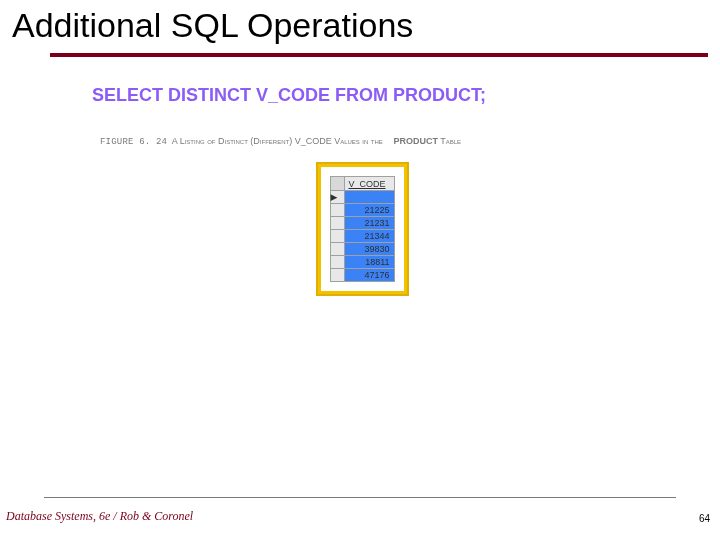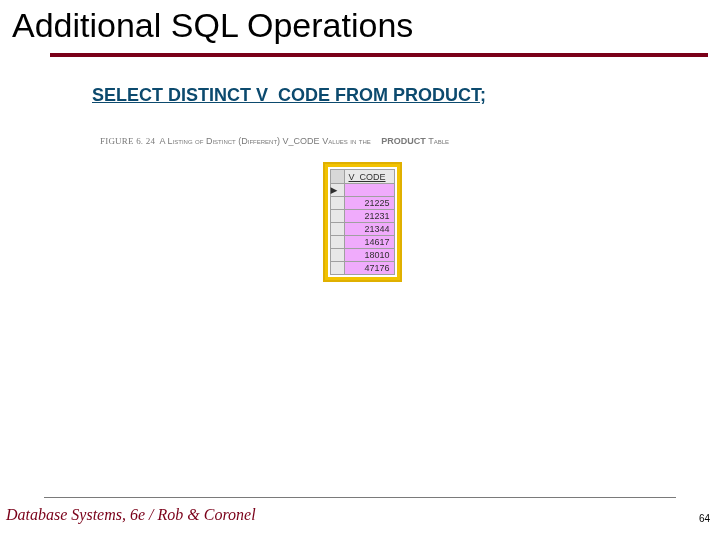--- a/index.html
+++ b/index.html
@@ -44,35 +44,34 @@
     margin-right: 10px;
   }
   .bullet-text {
     font-size: 21px;
     color: #000;
     line-height: 1.35;
   }
   .sql-line {
     font-size: 18px;
     font-weight: 700;
-    color: #0c4a6e;
+    color: #8b5cf6;
     margin-left: 80px;
     margin-bottom: 20px;
-    text-decoration: underline;
   }
   .figure-area {
     margin-left: 80px;
     width: 540px;
     background: #fff;
   }
   .figure-caption {
     padding: 4px 0 6px 8px;
   }
   .fig-label {
-    font-family: Liberation Serif, serif;
+    font-family: Liberation Mono, monospace;
     font-size: 9px;
     color: #7a7a7a;
     font-weight: 400;
     letter-spacing: 0.2px;
     text-align: center;
   }
   .fig-desc {
     font-family: Arial, sans-serif;
     font-size: 9px;
     color: #7a7a7a;
@@ -85,21 +84,21 @@
     justify-content: center;
     padding: 8px 0 14px 0;
   }
   .vtable {
     border: 2px solid #e0b000;
     background: #fff;
     box-shadow: 0 0 0 1px #d8ac00 inset;
   }
   .vtable-inner {
     border: 3px solid #f2c200;
-    padding: 2px;
+    padding: 9px;
     background: #fff;
   }
   .datatable {
     border-collapse: collapse;
     font-family: Arial, sans-serif;
     font-size: 9px;
     color: #303030;
   }
   .hdrrow td {
     border: 1px solid #a0a0a0;
@@ -123,38 +122,38 @@
     height: 13px;
   }
   .datarow .leftcell {
     width: 14px;
     background: #e8e8e8;
   }
   .datarow .valcell {
     width: 50px;
     padding: 0 4px;
     text-align: right;
-    background: #f0abfc;
+    background: #3b82f6;
   }
   .datarow.blank .valcell { color: transparent; }
   .footer-rule {
     position: absolute;
     bottom: 42px;
     left: 44px;
     right: 44px;
     height: 1px;
     background: #7a7a7a;
   }
   .footer-text {
     position: absolute;
     bottom: 16px;
     left: 6px;
     font-family: "Times New Roman", serif;
     font-style: italic;
-    font-size: 16px;
+    font-size: 12px;
     color: #7a0019;
   }
   .page-num {
     position: absolute;
     bottom: 16px;
     right: 10px;
     font-family: Liberation Sans, sans-serif;
     font-size: 10px;
     color: #000;
   }
@@ -196,25 +195,25 @@
             <tr class="datarow">
               <td class="leftcell"></td>
               <td class="valcell">21231</td>
             </tr>
             <tr class="datarow">
               <td class="leftcell"></td>
               <td class="valcell">21344</td>
             </tr>
             <tr class="datarow">
               <td class="leftcell"></td>
-              <td class="valcell">14617</td>
-            </tr>
-            <tr class="datarow">
-              <td class="leftcell"></td>
-              <td class="valcell">18010</td>
+              <td class="valcell">39830</td>
+            </tr>
+            <tr class="datarow">
+              <td class="leftcell"></td>
+              <td class="valcell">18811</td>
             </tr>
             <tr class="datarow">
               <td class="leftcell"></td>
               <td class="valcell">47176</td>
             </tr>
           </tbody>
             </table>
         </div>
       </div>
     </div>

